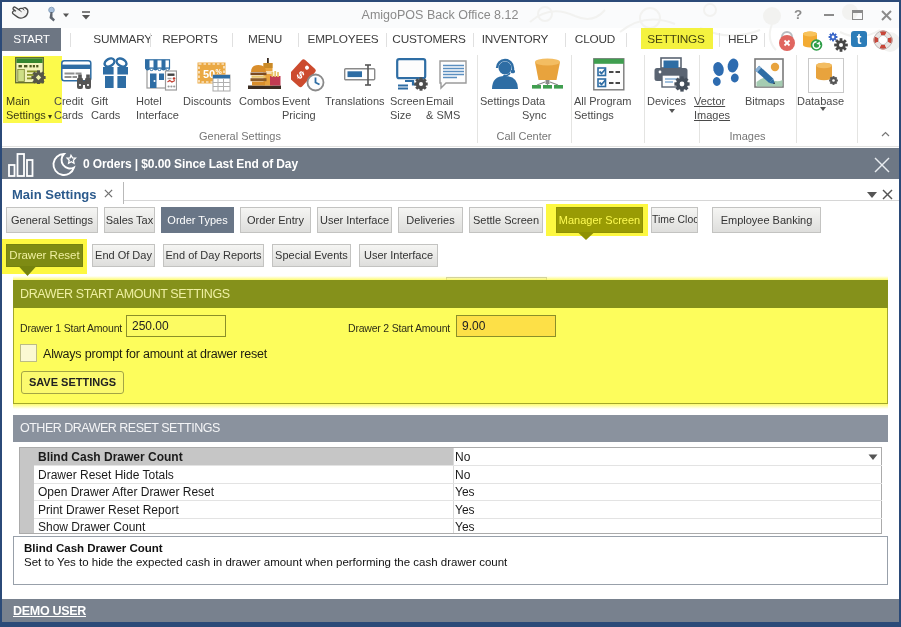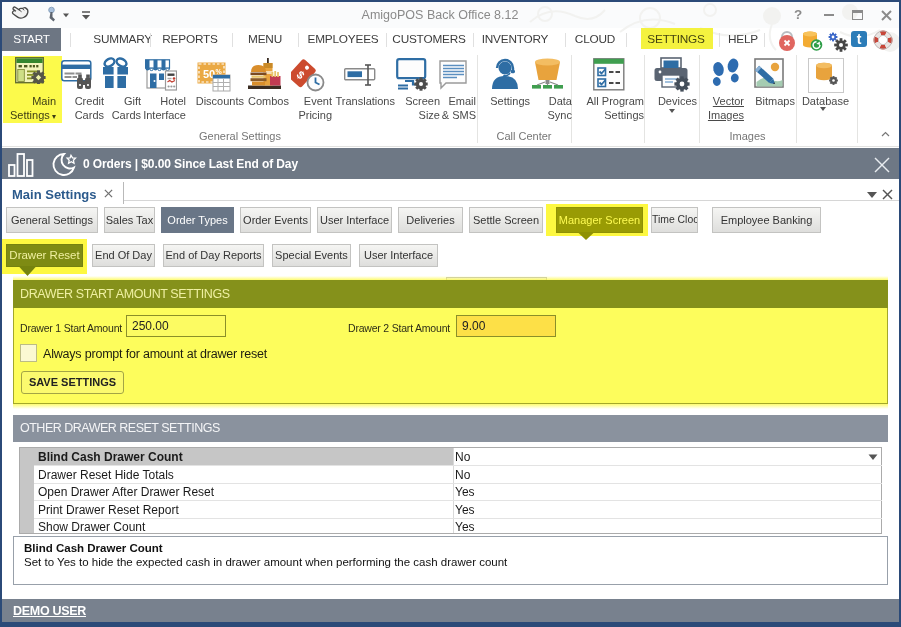--- a/index.html
+++ b/index.html
@@ -2,21 +2,21 @@
 <html><head>
 <meta charset="utf-8">
 <style>
   * { margin:0; padding:0; box-sizing:border-box; }
   html,body { width:901px; height:627px; overflow:hidden; }
   body { font-family:"Liberation Sans", sans-serif; background:#fff; position:relative; }
   .abs { position:absolute; }
   .mi { position:absolute; top:28px; height:23px; line-height:23px; font-size:11.8px; letter-spacing:-0.2px; color:#3d3d3d; text-align:center; }
   .msep { position:absolute; top:33px; height:14px; width:1px; background:#e0e0e0; }
   .rsep { position:absolute; top:55px; height:88px; width:1px; background:#e4e4e2; }
-  .lbl { position:absolute; font-size:11px; color:#4a4a4a; text-align:right; line-height:13.5px; white-space:pre; }
+  .lbl { position:absolute; font-size:11px; color:#4a4a4a; text-align:left; line-height:13.5px; white-space:pre; }
   .glab { position:absolute; top:130px; font-size:11px; color:#767676; text-align:center; }
   .tb { position:absolute; white-space:nowrap; overflow:hidden; border:1px solid #c3c3c1; background:linear-gradient(#f5f5f3,#dededc); font-size:11px; color:#333; text-align:center; }
   .r1 { top:207px; height:26px; line-height:24px; }
   .r2 { top:244px; height:23px; line-height:21px; }
   .tb.sel { background:#697687; border-color:#697687; color:#fff; }
   .gval { position:absolute; left:455px; font-size:12px; color:#1a1a1a; }
   .gname { position:absolute; left:38px; font-size:12px; color:#1a1a1a; }
 </style>
 </head>
 <body>
@@ -505,21 +505,21 @@
 <svg class="abs" style="left:882px;top:189px;" width="11" height="11" viewBox="0 0 11 11">
     <g stroke="#555" stroke-width="1.4">
       <line x1="1" y1="1" x2="10" y2="10"></line>
       <line x1="10" y1="1" x2="1" y2="10"></line>
     </g>
   </svg>
 
 <div class="tb r1" style="left:6px;width:92px;">General Settings</div>
 <div class="tb r1" style="left:104px;width:51px;">Sales Tax</div>
 <div class="tb r1 sel" style="left:161px;width:73px;">Order Types</div>
-<div class="tb r1" style="left:240px;width:71px;">Order Events</div>
+<div class="tb r1" style="left:240px;width:71px;">Order Entry</div>
 <div class="tb r1" style="left:317px;width:75px;">User Interface</div>
 <div class="tb r1" style="left:398px;width:65px;">Deliveries</div>
 <div class="tb r1" style="left:469px;width:74px;">Settle Screen</div>
 <div class="abs" style="left:546px;top:204px;width:102px;height:32px;background:#fdf840;"></div>
 <div class="tb r1" style="left:556px;width:87px;background:#999b04;border-color:#8e9004;color:#fdfa52;">Manager Screen</div>
 <svg class="abs" style="left:577px;top:232px;" width="18" height="8" viewBox="0 0 18 8">
     <path d="M0.5 0 l17 0 l-8.5 8 z" fill="#8f9104"></path>
   </svg>
 <div class="tb r1" style="left:651px;width:47px;font-size:10.4px;">Time Clock</div>
 <div class="tb r1" style="left:712px;width:109px;">Employee Banking</div>

